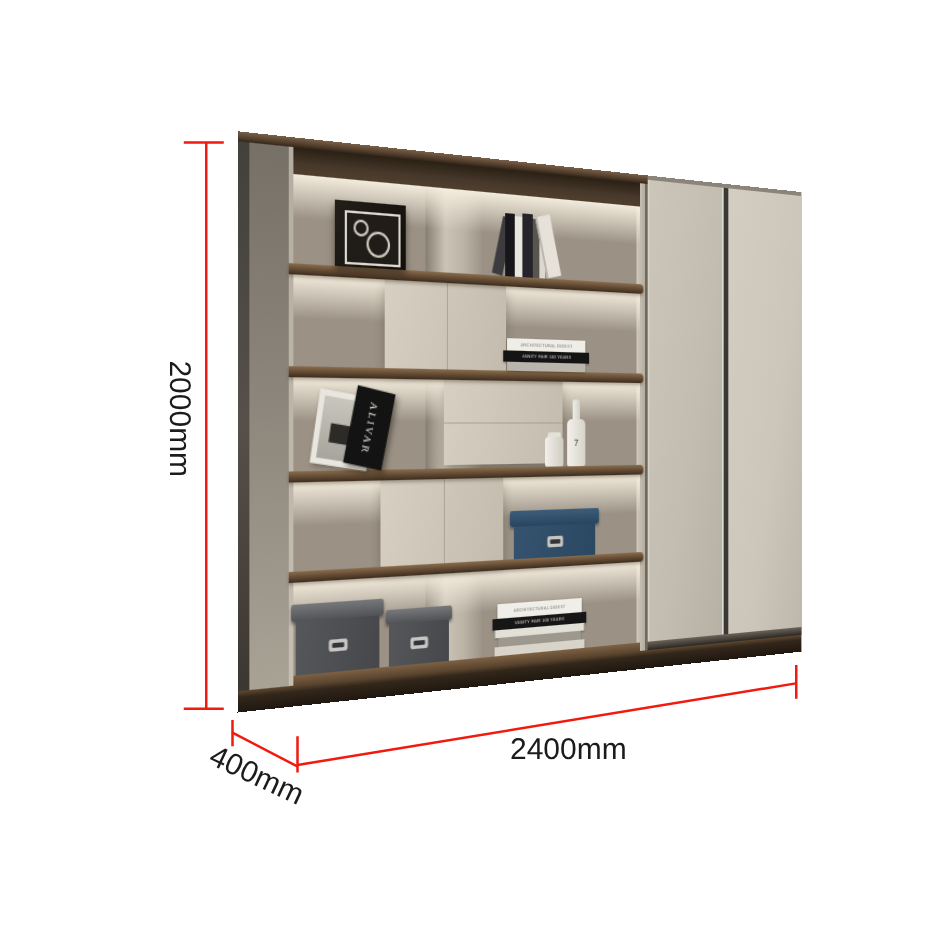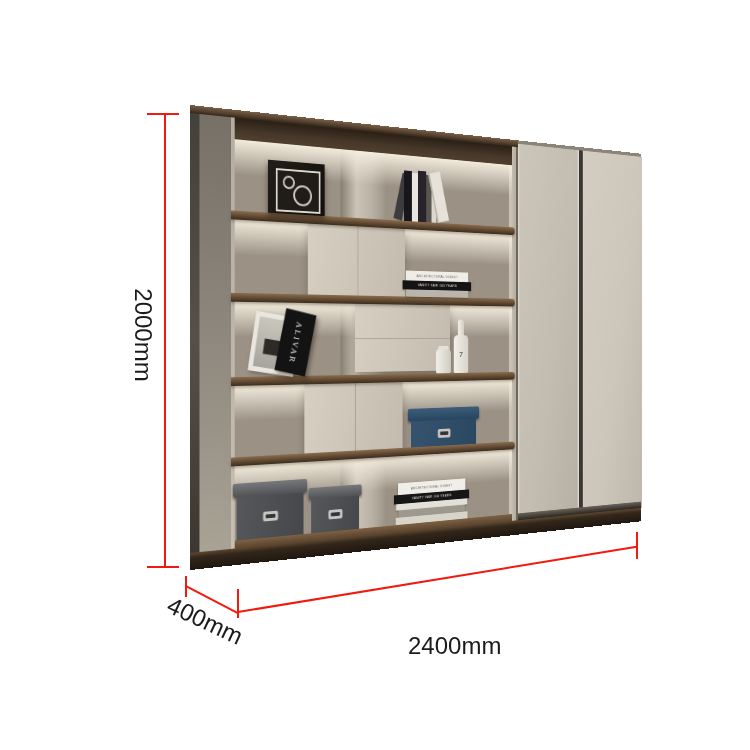--- a/index.html
+++ b/index.html
@@ -11,21 +11,21 @@
   #dim-h-line{left:164px;top:114px;width:2px;height:454px;}
   #dim-h-tick-top{left:147px;top:113px;width:32px;height:2px;}
   #dim-h-tick-bot{left:147px;top:566px;width:32px;height:2px;}
   #dim-h-label{left:96px;top:323px;width:94px;text-align:center;transform:rotate(90deg);}
   #dim-d-line{left:186px;top:585px;width:59px;height:2px;transform:rotate(27.5deg);transform-origin:0 0;}
   #dim-d-tick-a{left:185px;top:576px;width:2px;height:21px;}
   #dim-d-tick-b{left:237px;top:589px;width:2px;height:29px;}
   #dim-d-label{left:157px;top:609px;width:96px;text-align:center;transform:rotate(25deg);}
   #dim-w-line{left:238px;top:611px;width:404px;height:2px;transform:rotate(-9.3deg);transform-origin:0 50%;}
   #dim-w-tick{left:636px;top:532px;width:2px;height:27px;}
-  #dim-w-label{left:408px;top:588px;margin-top:46px;}
+  #dim-w-label{left:408px;top:588px;}
   
   .cabinet{position:absolute;left:190px;top:105px;width:600px;height:465px;
            transform-origin:0 50%;transform:perspective(700px) rotateY(18deg);}
   .abs{position:absolute;}
   #side-edge{left:0;top:0;width:10px;height:465px;background:linear-gradient(180deg,#433f39,#55504a 50%,#3a362f);}
   #side-face{left:10px;top:0;width:34px;height:465px;background:linear-gradient(180deg,#756f66,#8b857b 45%,#aba497);}
   #side-hilite{left:44px;top:0;width:4px;height:465px;background:linear-gradient(180deg,#b3ac9f,#c6bfb2);}
   #top-band{left:0;top:0;width:407px;height:8px;background:linear-gradient(180deg,#7a6048,#4c3a29 70%,#33261a);}
   #interior{left:48px;top:8px;width:350px;height:440px;background:#9b9285;}
   #frieze{left:48px;top:8px;width:350px;height:22px;background:linear-gradient(180deg,#2a2014,#46382а 60%,#503f2d);}

